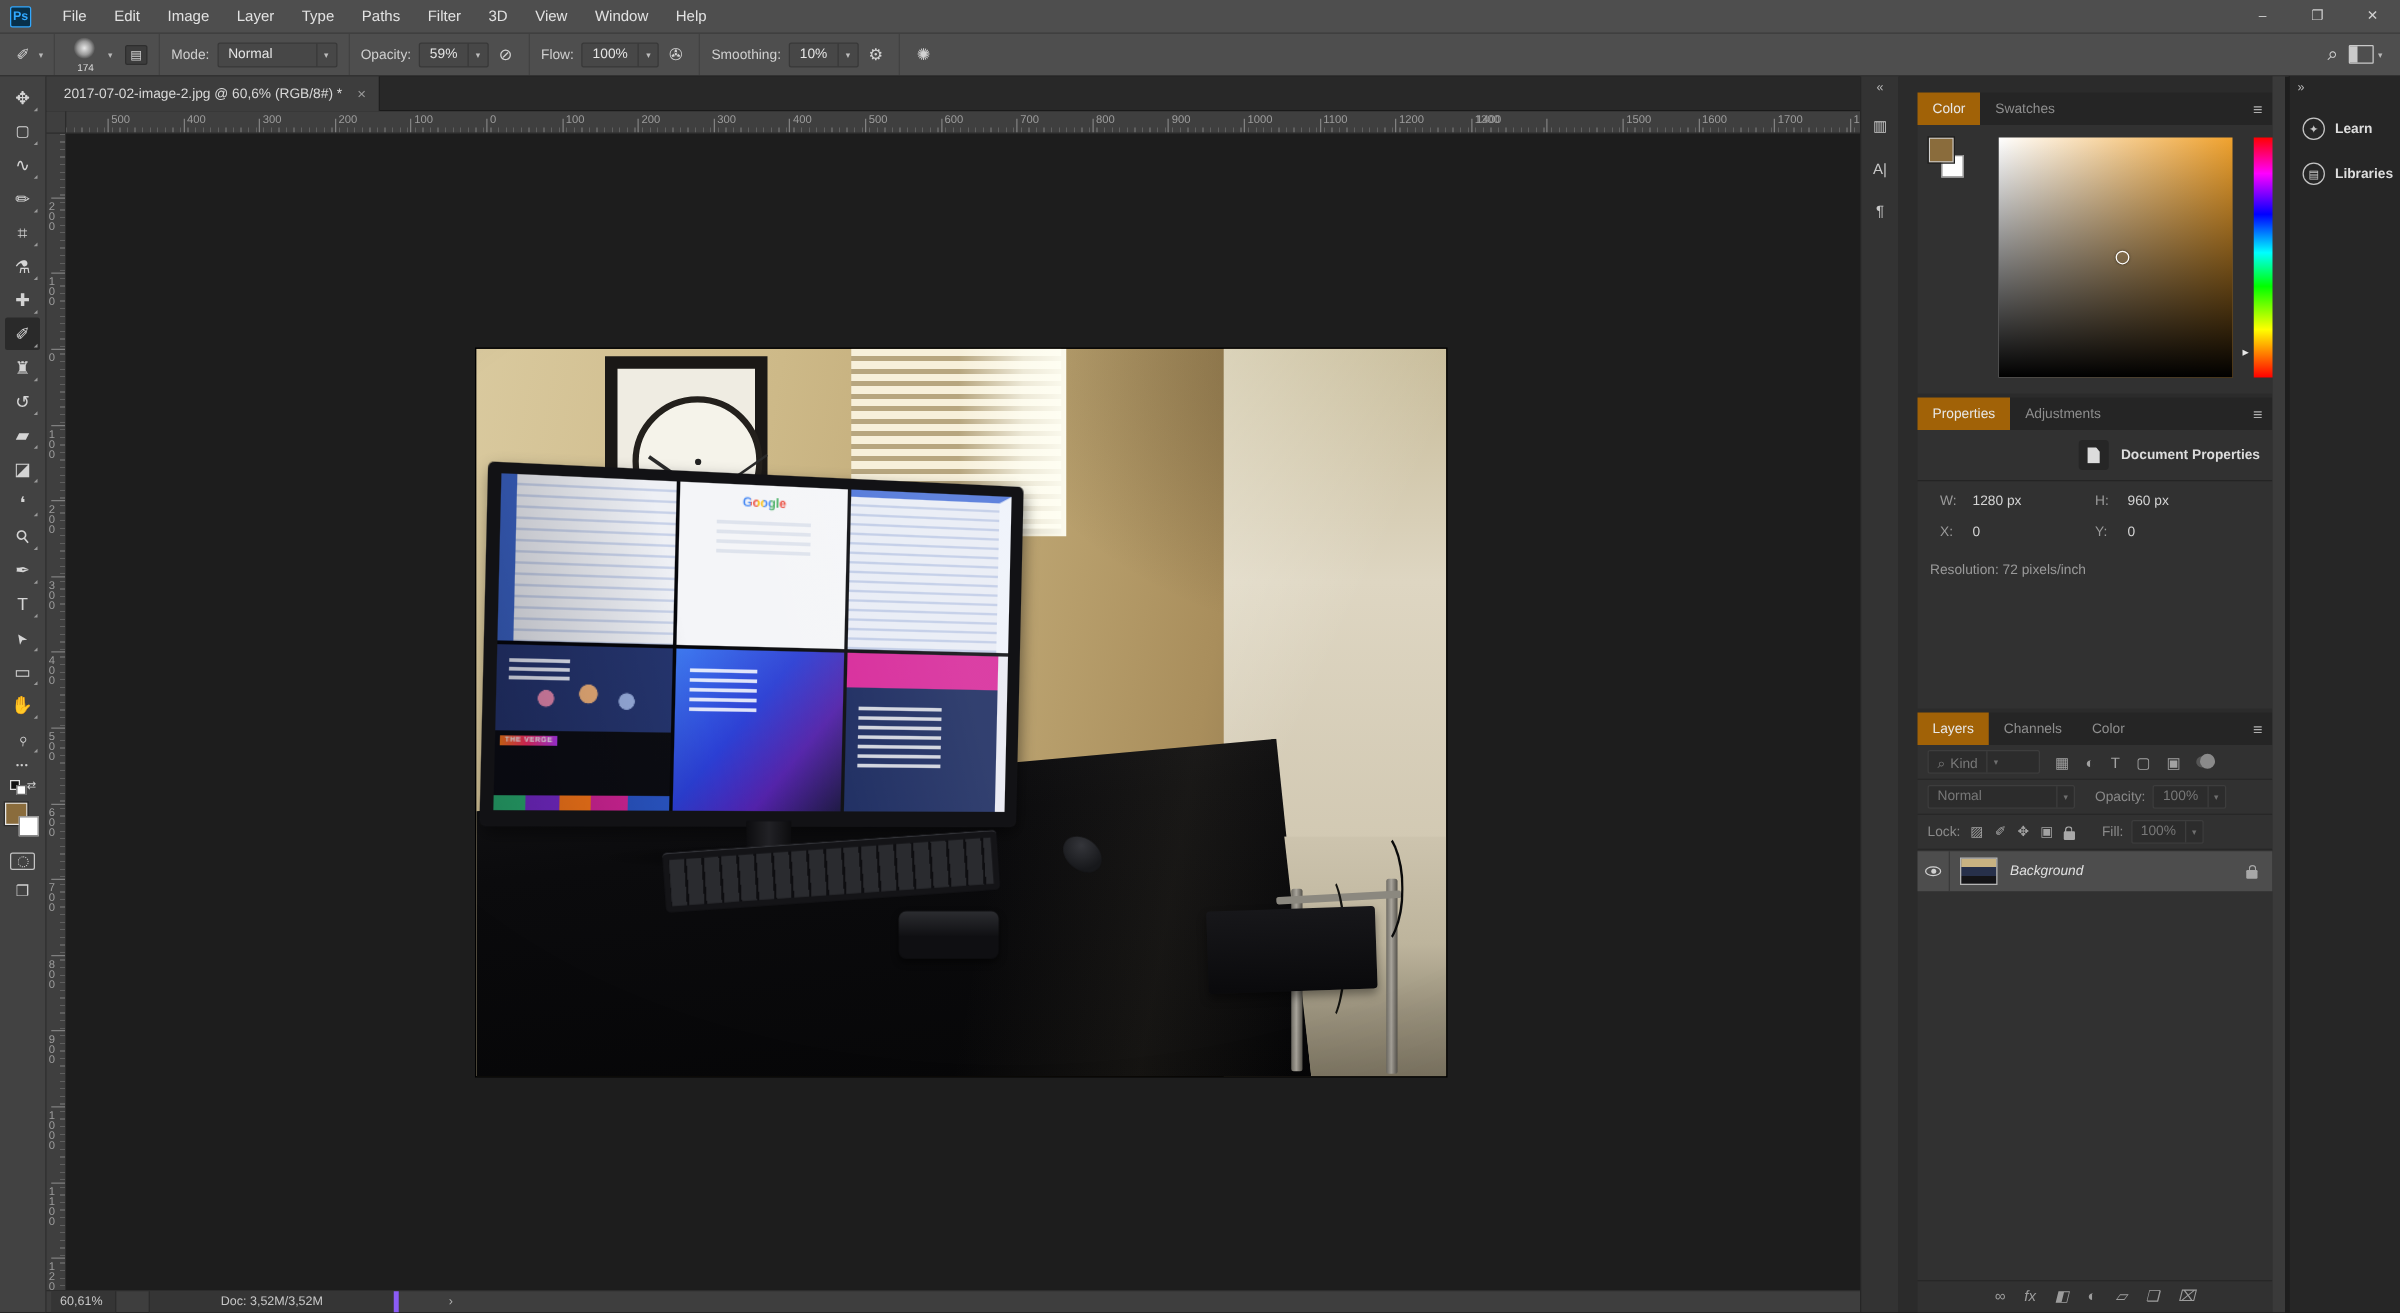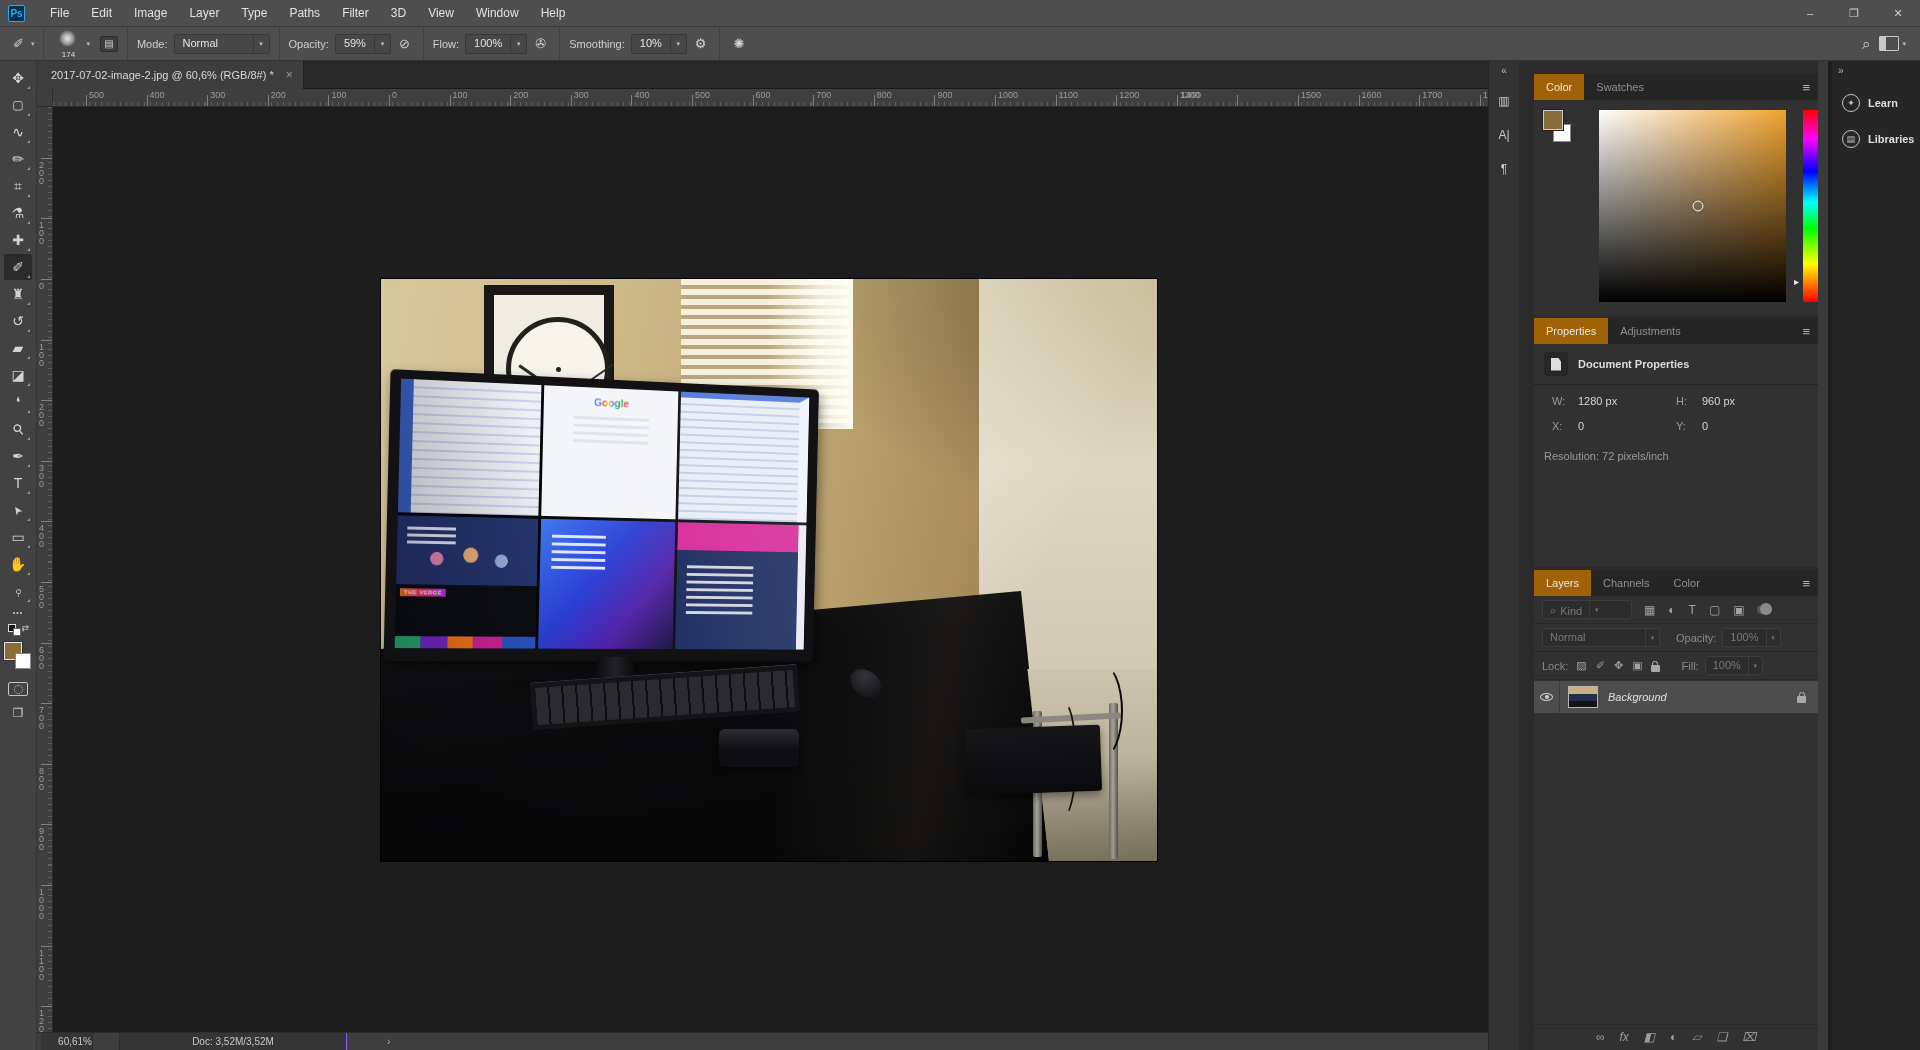--- a/index.html
+++ b/index.html
@@ -88,22 +88,22 @@
     background-image:repeating-linear-gradient(180deg,#5f5f5f 0 1px,transparent 1px 6.06px);
     background-size:4px 100%; background-position:100% 0; background-repeat:no-repeat; }
   .vtick { position:absolute; right:0; height:1px; width:11px; background:#808080; }
   .vlab { position:absolute; left:2px; font-size:9px; color:#9c9c9c; line-height:8px; }
   #canvas { position:absolute; left:16px; top:46px; right:0; bottom:18px; background:#1d1d1d; overflow:hidden; }
 
   
   #statusbar { position:absolute; left:0; right:0; bottom:0; height:18px; background:#3e3e3e;
     border-top:1px solid #2c2c2c; display:flex; align-items:center; font-size:10px; color:#c8c8c8; }
   .sb-zoom { width:52px; height:100%; background:#353535; border-right:1px solid #2c2c2c;
-    display:flex; align-items:center; justify-content:flex-end; padding-right:0; margin-left:4px; }
-  .sb-doc { width:228px; height:100%; background:#353535; border-right:1px solid #8b5cf6;
+    display:flex; align-items:center; justify-content:flex-end; padding-right:10px; margin-left:4px; }
+  .sb-doc { width:200px; height:100%; background:#353535; border-right:4px solid #8b5cf6;
     border-left:1px solid #2c2c2c; margin-left:26px; display:flex; align-items:center; justify-content:center; }
   .sb-chev { margin-left:40px; color:#b0b0b0; font-size:10px; }
 
   
   #photo { position:absolute; left:328px; top:172px; width:776px; height:582px; overflow:hidden;
     box-shadow:0 0 0 1px #000; }
   .wall { position:absolute; inset:0;
     background:linear-gradient(100deg,var(--p-wall-light,#d9c99e) 0%,#cdb988 28%,var(--p-wall-mid,#bda572) 52%,#a98e5c 72%,var(--p-wall-dark,#6f5c3d) 96%); }
   .wall::after { content:""; position:absolute; inset:0;
     background:radial-gradient(80% 70% at 100% 0%, rgba(40,28,10,.45), transparent 60%); }
@@ -227,21 +227,21 @@
   .bg-chip { position:absolute; left:19px; top:50px; width:18px; height:18px; background:#fff;
     border:1px solid #888; }
   .sat-field { position:absolute; left:65px; top:36px; width:187px; height:192px;
     background:linear-gradient(to bottom, rgba(0,0,0,0), #000), linear-gradient(to right, #fff, var(--fg-hue,#f0a22e)); }
   .sat-marker { position:absolute; left:53%; top:50%; width:11px; height:11px; border:1.5px solid #fff;
     border-radius:50%; transform:translate(-50%,-50%); box-shadow:0 0 2px rgba(0,0,0,.6); }
   .hue-bar { position:absolute; left:269px; top:36px; width:18px; height:192px;
     background:linear-gradient(to bottom,#f00 0%,#f0f 15%,#00f 32%,#0ff 48%,#0f0 62%,#ff0 80%,#f00 100%); }
   .hue-arrow { position:absolute; left:260px; top:202px; color:#e8e8e8; font-size:10px; }
   #panel-props { top:257px; height:249px; }
-  .prop-head { display:flex; align-items:center; padding:8px 10px 6px; }
+  .prop-head { display:flex; align-items:center; padding:8px 10px 6px;justify-content:flex-end; }
   .doc-ic { width:24px; height:24px; background:#262626; border-radius:3px; margin-right:10px;
     display:flex; align-items:center; justify-content:center; }
   .doc-ic::before { content:""; width:10px; height:13px; background:#dcdcdc;
     clip-path:polygon(0 0,70% 0,100% 30%,100% 100%,0 100%); }
   .prop-title { font-weight:bold; color:#dcdcdc; font-size:11px; }
   .prop-div { height:1px; background:#242424; margin:2px 0 10px; }
   #prop-fields { display:grid; grid-template-columns:26px 98px 26px auto; row-gap:13px; padding:0 0 0 18px;
     font-size:11px; }
   .pf-label { color:#9a9a9a; }
   .pf-value { color:#d4d4d4; }

